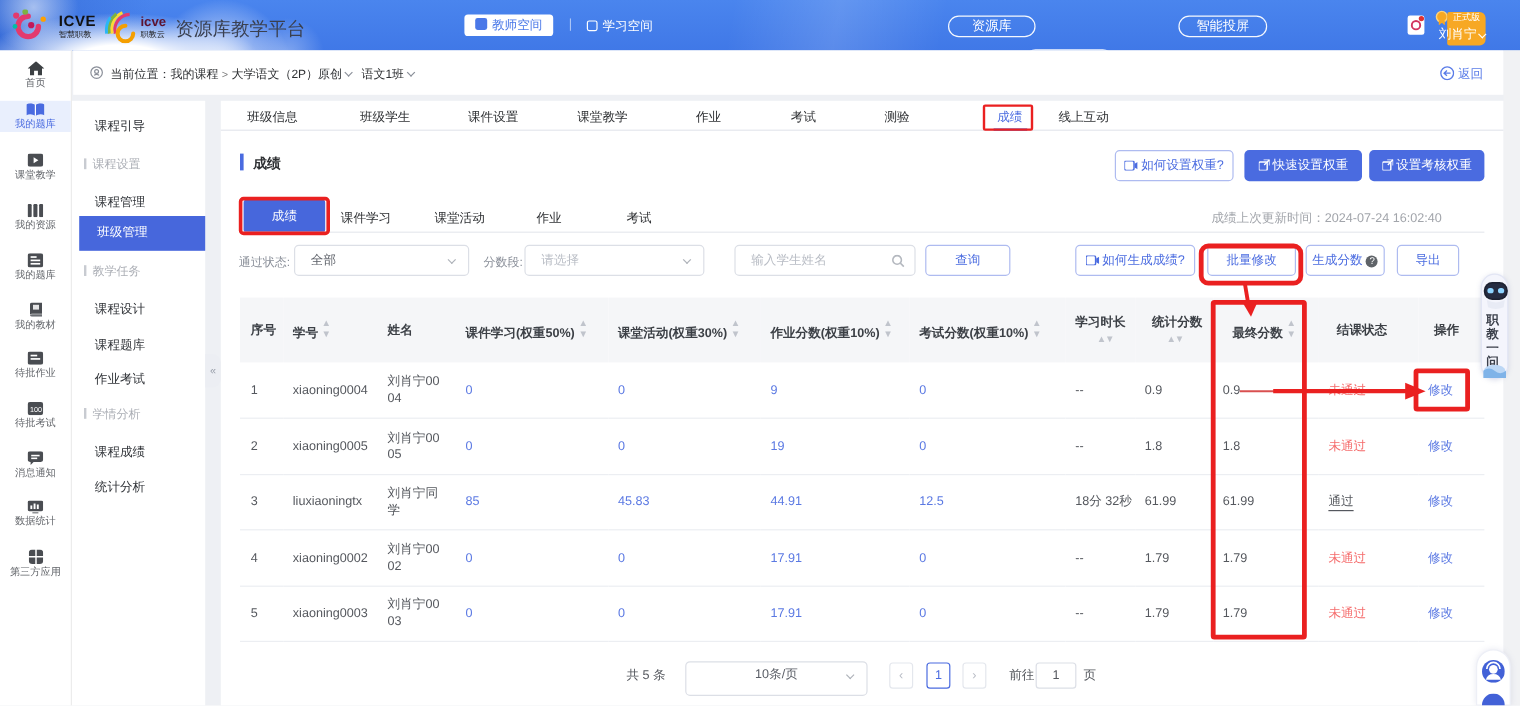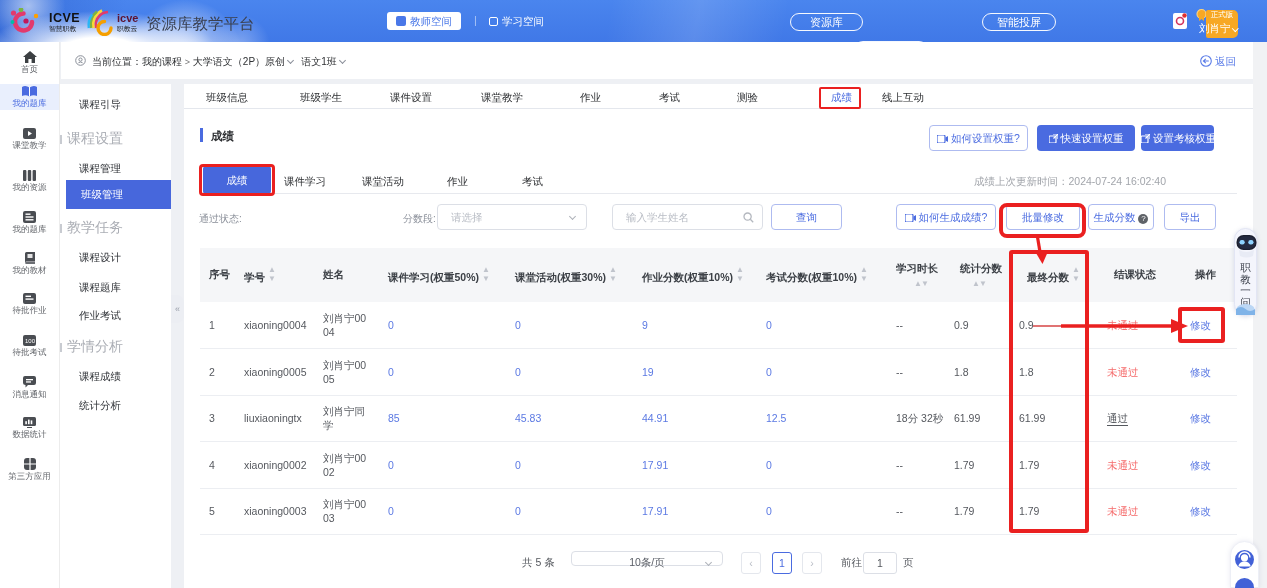--- a/index.html
+++ b/index.html
@@ -33,41 +33,41 @@
 #ib-active { position:absolute; left:0; top:42px; width:59px; height:26px; background:#e9effd; }
 .ib.blue .tx { color:#4a6be0; }
 
 
 #crumb { position:absolute; left:61px; top:42px; width:1192px; height:37px; background:#fff; font-size:10px; color:#2e3033; }
 #back { position:absolute; left:1139px; top:13px; color:#5a7ce8; font-size:10.5px; }
 
 
 #sidebar { position:absolute; left:60px; top:84px; width:111px; height:504px; background:#fff; font-size:10.5px; }
 .sb-item { position:absolute; left:19px; color:#2f3237; }
-.sb-group { position:absolute; left:0; color:#abaeb5; font-size:14px; }
+.sb-group { position:absolute; left:10px; color:#abaeb5; font-size:10px; }
 .sb-group b { display:inline-block; width:2px; height:9px; background:#c8cbd1; margin-right:5px; vertical-align:-1px; font-weight:normal;}
 #sb-active { position:absolute; left:6px; top:96px; width:105px; height:29px; background:#4767dc; color:#fff; line-height:29px; padding-left:15px; font-size:10.5px; }
 #collapse { position:absolute; left:171px; top:295px; width:13px; height:28px; background:#eceef3; border-radius:0 7px 7px 0; color:#9aa0ab; font-size:9px; line-height:28px; text-align:center; z-index:30;}
 
 
 #card { position:absolute; left:184px; top:84px; width:1069px; height:504px; background:#fff; }
 #tabs { position:absolute; left:0; top:0; width:1069px; height:25px; border-bottom:1px solid #e4e7ed; font-size:10.5px; }
 #tabs span { position:absolute; top:7px; color:#2e3033; }
 #tabs .act { color:#4a6be0; }
 #tab-underline { position:absolute; left:644px; top:23px; width:28px; height:2px; background:#4a6be0; }
 #sec { position:absolute; left:0; top:40px; width:1069px; height:30px; }
 #sec .bar { position:absolute; left:16px; top:4px; width:3px; height:14px; background:#4a6be0; }
 #sec .t { position:absolute; left:27px; top:5px; font-size:11.5px; font-weight:bold; color:#2e3033; }
 #sec .note { position:absolute; left:58px; top:7px; font-size:10.5px; color:#f56c6c; white-space:nowrap;}
 .btn-blue { position:absolute; height:26px; background:#4a6be0; border-radius:4px; color:#fff; font-size:10.5px; line-height:26px; text-align:center; white-space:nowrap;}
 .btn-line { position:absolute; height:26px; background:#fff; border:1px solid #aebbf0; border-radius:4px; color:#4a6be0; font-size:10.5px; line-height:24px; text-align:center; white-space:nowrap;}
 #subtabs { position:absolute; left:0; top:82px; width:1069px; height:28px; font-size:10.5px; }
 #subtabs .st { position:absolute; top:9px; color:#2e3033; }
 #st-act { position:absolute; left:19px; top:0px; width:68px; height:28px; background:#4767dc; border-radius:3px; color:#fff; font-size:10.5px; line-height:28px; text-align:center; }
-#upd { position:absolute; left:790px; top:9px; width:263px; text-align:left; font-size:10.5px; color:#a2a5ab; }
+#upd { position:absolute; left:790px; top:9px; width:263px; text-align:center; font-size:10.5px; color:#a2a5ab; }
 #subline { position:absolute; left:16px; top:109px; width:1037px; height:1px; background:#e7e9ee; }
 #filters { position:absolute; left:0; top:120px; width:1069px; height:28px; font-size:10px; color:#8a8f99; }
 .sel { position:absolute; top:0; height:26px; background:#fff; border:1px solid #dcdfe6; border-radius:4px; font-size:10.5px; color:#5a5e66; line-height:24px; padding-left:13px; }
 .sel .caret { position:absolute; right:10px; top:9px; width:6px; height:6px; }
 .sel .caret .chev { position:absolute; left:0; top:0; }
 .chev { display:inline-block; width:5px; height:5px; border-right:1.3px solid #aeb2b9; border-bottom:1.3px solid #aeb2b9; transform:rotate(45deg); vertical-align:2px;}
 .ph { color:#b9bdc5; }
 #tbl { position:absolute; left:16px; top:164px; width:1037px; border-collapse:collapse; table-layout:fixed; font-size:10.5px; }
 #tbl th { background:#f5f6f8; color:#3c4046; font-weight:bold; text-align:left; padding:0 0 0 8px; font-size:10.5px; vertical-align:middle;}
 #tbl thead tr { height:54px; }
@@ -266,39 +266,42 @@
     <div class="t">成绩</div>
     <div class="btn-line" style="left:745px; top:1px; width:99px;"><svg width="11" height="8" viewBox="0 0 11 8" style="vertical-align:-1px">
           <rect x="0" y="0" width="8" height="8" rx="1.5" fill="none" stroke="#4a6be0" stroke-width="1.2"></rect>
           <path d="M8.5 2.5 L11 1 L11 7 L8.5 5.5 Z" fill="#4a6be0"></path>
         </svg> 如何设置权重?</div>
     <div class="btn-blue" style="left:853px; top:1px; width:98px;"><svg width="9" height="9" viewBox="0 0 9 9" style="vertical-align:-1px">
           <rect x="0" y="2" width="7" height="7" rx="1" fill="none" stroke="#fff" stroke-width="1.2"></rect>
           <path d="M4 0 L9 0 L9 5" fill="none" stroke="#fff" stroke-width="1.2"></path>
           <path d="M9 0 L4.5 4.5" stroke="#fff" stroke-width="1.2"></path>
         </svg> 快速设置权重</div>
-    <div class="btn-blue" style="left:957px; top:1px; width:73px;"><svg width="9" height="9" viewBox="0 0 9 9" style="vertical-align:-1px">
+    <div class="btn-blue" style="left:957px; top:1px; width:96px;"><svg width="9" height="9" viewBox="0 0 9 9" style="vertical-align:-1px">
           <rect x="0" y="2" width="7" height="7" rx="1" fill="none" stroke="#fff" stroke-width="1.2"></rect>
           <path d="M4 0 L9 0 L9 5" fill="none" stroke="#fff" stroke-width="1.2"></path>
           <path d="M9 0 L4.5 4.5" stroke="#fff" stroke-width="1.2"></path>
         </svg> 设置考核权重</div>
   </div>
 
   <div id="subtabs">
     <div id="st-act">成绩</div>
     <span class="st" style="left:100px">课件学习</span>
     <span class="st" style="left:178px">课堂活动</span>
     <span class="st" style="left:263px">作业</span>
     <span class="st" style="left:338px">考试</span>
     <div id="upd">成绩上次更新时间：2024-07-24 16:02:40</div>
   </div>
   <div id="subline"></div>
 
   <div id="filters">
     <span class="abs" style="left:15px;top:8px">通过状态:</span>
+    <div class="sel" style="left:61px;width:146px">全部<span class="caret">
+          <span class="chev"></span>
+        </span></div>
     <span class="abs" style="left:219px;top:8px">分数段:</span>
     <div class="sel" style="left:253px;width:150px"><span class="ph">请选择</span><span class="caret">
           <span class="chev"></span>
         </span></div>
     <div class="sel" style="left:428px;width:151px"><span class="ph">输入学生姓名</span><svg style="position:absolute;right:8px;top:7px" width="11" height="11" viewBox="0 0 11 11">
           <circle cx="4.6" cy="4.6" r="3.6" fill="none" stroke="#b4b8bf" stroke-width="1.3"></circle>
           <line x1="7.3" y1="7.3" x2="10.2" y2="10.2" stroke="#b4b8bf" stroke-width="1.3"></line>
         </svg></div>
     <div class="btn-line" style="left:587px;top:0;width:71px;">查询</div>
     <div class="btn-line" style="left:712px;top:0;width:100px;"><svg width="11" height="8" viewBox="0 0 11 8" style="vertical-align:-1px">
@@ -410,21 +413,21 @@
           <td>1.79</td>
         <td>1.79</td>
           <td class="red">未通过</td>
         <td class="lk">修改</td>
       </tr>
     </tbody>
   </table>
 
   <div id="pager">
     <span class="abs" style="left:338px;top:6px">共 5 条</span>
-    <div class="sel" style="left:387px;width:152px;height:15px;line-height:21px;text-align:center;padding-left:0;top:1px">10条/页<span class="caret" style="top:8px">
+    <div class="sel" style="left:387px;width:152px;height:29px;line-height:21px;text-align:center;padding-left:0;top:1px">10条/页<span class="caret" style="top:8px">
           <span class="chev"></span>
         </span></div>
     <div class="pbtn" style="left:557px;border:1px solid #e4e7ed;color:#b9bdc6">‹</div>
     <div class="pbtn" style="left:588px;border:1px solid #4a6be0;color:#4a6be0">1</div>
     <div class="pbtn" style="left:618px;border:1px solid #e4e7ed;color:#b9bdc6">›</div>
     <span class="abs" style="left:657px;top:6px">前往</span>
     <div class="abs" style="left:679px;top:2px;width:34px;height:22px;border:1px solid #dcdfe6;border-radius:3px;text-align:center;line-height:20px;">1</div>
     <span class="abs" style="left:719px;top:6px">页</span>
   </div>
 </div>
@@ -445,21 +448,21 @@
 <div class="ann" style="left:1178px;top:307px;width:47px;height:36px;border-width:4px;border-radius:3px;"></div>
 
 <div id="robotpill"></div>
 <svg class="abs" style="left:1236px;top:233px;z-index:61" width="21" height="26" viewBox="0 0 21 26">
   <rect x="0.5" y="2" width="20" height="15" rx="7" fill="#1d2130"></rect>
   <rect x="1.8" y="3.2" width="17.4" height="12.6" rx="6" fill="#252b40"></rect>
   <rect x="3.5" y="7" width="5.2" height="4.4" rx="2.2" fill="#8fd4ff"></rect>
   <rect x="12.3" y="7" width="5.2" height="4.4" rx="2.2" fill="#8fd4ff"></rect>
   <path d="M3 17 Q10.5 21 18 17 L17 23 Q10.5 26 4 23 Z" fill="#e8ebf5"></path>
 </svg>
-<div class="abs" style="left:1238.5px;top:262px;width:14px;color:#3a3f4a;font-size:10.5px;line-height:11.5px;text-align:center;z-index:61;font-weight:normal;">职教一问</div>
+<div class="abs" style="left:1238.5px;top:262px;width:14px;color:#3a3f4a;font-size:10.5px;line-height:11.5px;text-align:left;z-index:61;font-weight:bold;">职教一问</div>
 <svg class="abs" style="left:1236px;top:303px;z-index:61" width="19" height="12" viewBox="0 0 19 12">
   <ellipse cx="9.5" cy="6" rx="9" ry="5" fill="#bcd7f5"></ellipse>
   <path d="M0 6 Q5 2 9.5 6 Q14 10 19 6 L19 12 L0 12 Z" fill="#7fb3e8"></path>
 </svg>
 
 <div id="floatpill"></div>
 <svg class="abs" style="left:1235px;top:550px;z-index:61" width="19" height="19" viewBox="0 0 19 19">
   <circle cx="9.5" cy="9.5" r="9.5" fill="#4261d7"></circle>
   <circle cx="9.5" cy="7.8" r="3.6" fill="#fff"></circle>
   <path d="M3.2 16.5 A 6.5 6.5 0 0 1 15.8 16.5 Z" fill="#fff"></path>

